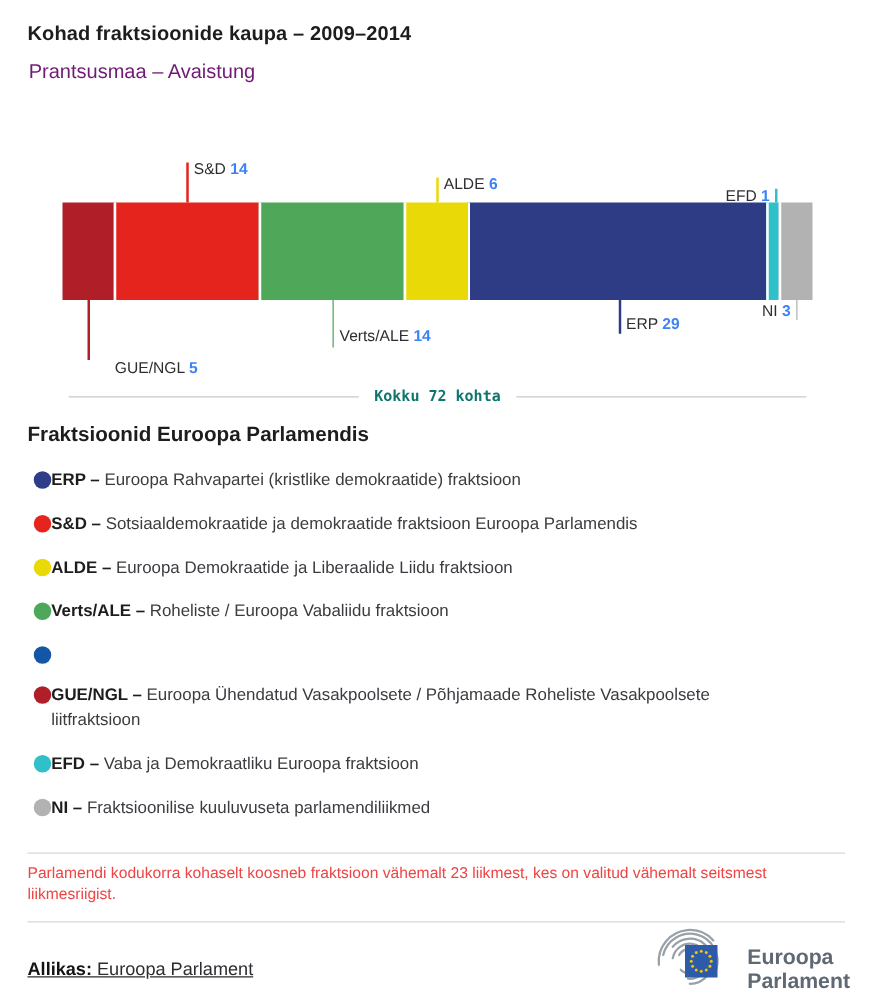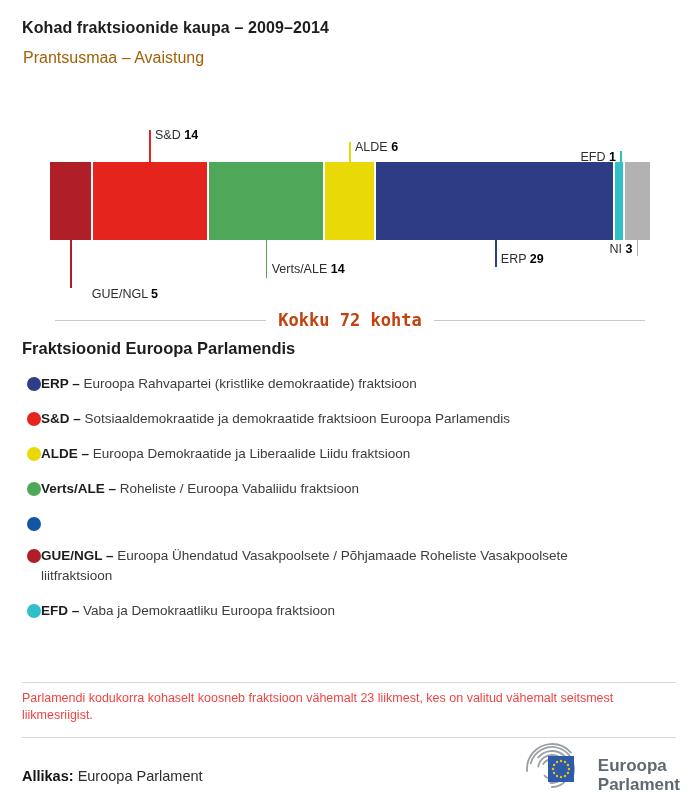--- a/index.html
+++ b/index.html
@@ -5,58 +5,58 @@
   html,body{margin:0;padding:0;}
   body{
     width:700px;height:801px;position:relative;background:#ffffff;
     font-family:"Liberation Sans", sans-serif;color:#1d1d1b;overflow:hidden;
   }
   .page-title{
     position:absolute;top:19px;left:22px;margin:0;
     font-size:16px;font-weight:bold;color:#1d1d1b;letter-spacing:.1px;
   }
   .page-subtitle{
-    position:absolute;top:49px;left:23px;font-size:16px;color:#a16207;
+    position:absolute;top:49px;left:23px;font-size:16px;color:#701a75;
   }
   
   .chart{position:absolute;top:120px;left:50px;width:600px;height:175px;}
   .bar{position:absolute;top:42px;left:0;width:600px;height:78px;display:flex;}
   .seg{height:100%;}
   .seg + .seg{border-left:2px solid #ffffff;box-sizing:border-box;}
   .tick{position:absolute;width:1.5px;}
   .bar-label{
     position:absolute;font-size:12.5px;color:#2c2e31;white-space:nowrap;line-height:14px;
   }
-  .bar-label b{color:#000000;}
+  .bar-label b{color:#3b82f6;}
   
   .total{
     position:absolute;top:310px;left:55px;right:55px;
     display:flex;align-items:center;gap:12px;
   }
   .total .rule{flex:1 1 auto;height:1px;background:#c9c9c9;}
   .total-label{
     font-family:"DejaVu Sans Mono", monospace;font-weight:bold;
-    font-size:17px;color:#c2410c;white-space:nowrap;
+    font-size:12px;color:#0f766e;white-space:nowrap;
   }
   
   .legend-heading{
     position:absolute;top:339px;left:22px;margin:0;
     font-size:16.5px;font-weight:bold;color:#1d1d1b;
   }
   #legend{position:absolute;top:374px;left:27px;margin:0;padding:0;list-style:none;width:640px;}
   #legend li{display:flex;margin-bottom:15px;font-size:13.5px;line-height:20px;color:#3a3c40;}
   .dot{flex:0 0 auto;width:14px;height:14px;border-radius:50%;margin-top:3px;}
   #legend .text{max-width:585px;}
   .abbr{font-weight:bold;color:#1d1d1b;}
   
   .rule-top{position:absolute;top:682px;left:22px;width:654px;height:1px;background:#d8d8d8;}
   .footnote{position:absolute;top:690px;left:22px;width:622px;margin:0;
     font-size:12.5px;line-height:16.5px;color:#ef4444;}
   .rule-bottom{position:absolute;top:737px;left:22px;width:654px;height:1px;background:#d8d8d8;}
-  .source{position:absolute;top:768px;left:22px;font-size:14.5px;color:#2b2d30;}
+  .source{position:absolute;top:768px;left:22px;font-size:14.5px;color:#2b2d30;text-decoration:underline;}
   .source b{color:#141414;}
   .logo{position:absolute;top:742px;right:20px;display:flex;align-items:flex-end;gap:8px;}
   .logo-text{font-size:17px;font-weight:bold;color:#5f6973;line-height:19px;}
   .arc{fill:none;stroke-width:1.8;stroke-linecap:round;}
 </style>
 </head>
 <body>
 
 <h1 class="page-title">Kohad fraktsioonide kaupa – 2009–2014</h1>
 <div class="page-subtitle">Prantsusmaa – Avaistung</div>
@@ -115,20 +115,24 @@
       <span class="dot" style="background: rgb(19, 86, 165);"></span>
     </li>
     <li>
       <span class="dot" style="background: rgb(176, 31, 40);"></span>
       <span class="text"><span class="abbr">GUE/NGL – </span><span>Euroopa Ühendatud Vasakpoolsete / Põhjamaade Roheliste Vasakpoolsete liitfraktsioon</span></span>
     </li>
     <li>
       <span class="dot" style="background: rgb(47, 192, 202);"></span>
       <span class="text"><span class="abbr">EFD – </span><span>Vaba ja Demokraatliku Euroopa fraktsioon</span></span>
     </li>
+    <li>
+      <span class="dot" style="background: rgb(178, 178, 178);"></span>
+      <span class="text"><span class="abbr">NI – </span><span>Fraktsioonilise kuuluvuseta parlamendiliikmed</span></span>
+    </li>
   </ul>
 
 <div class="rule-top"></div>
 <p class="footnote">Parlamendi kodukorra kohaselt koosneb fraktsioon vähemalt 23 liikmest, kes on valitud vähemalt seitsmest liikmesriigist.</p>
 <div class="rule-bottom"></div>
 
 <div class="source">
   <b>Allikas:</b>
   <span>Euroopa Parlament</span>
 </div>

